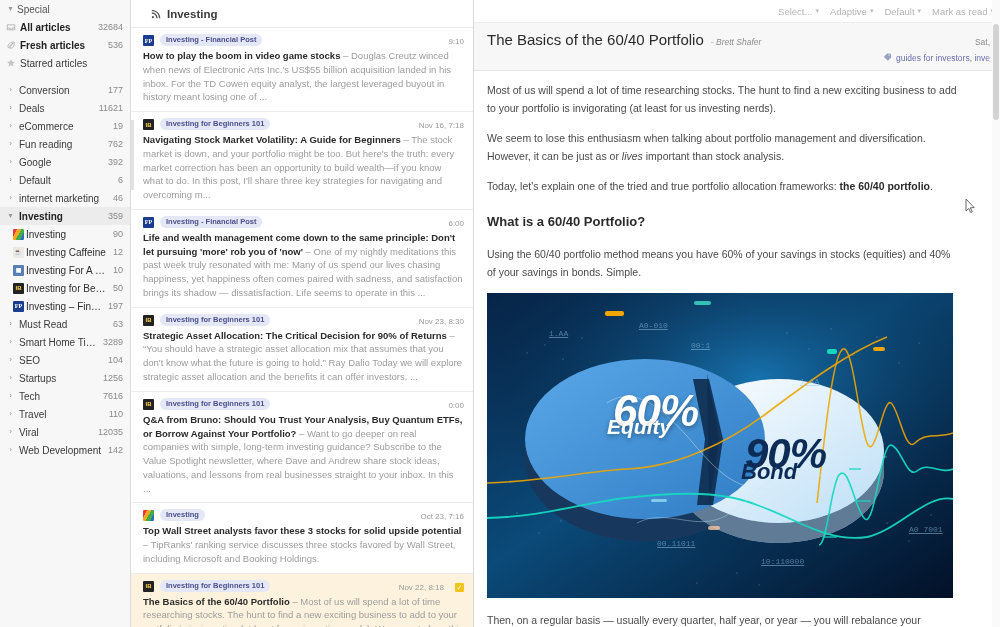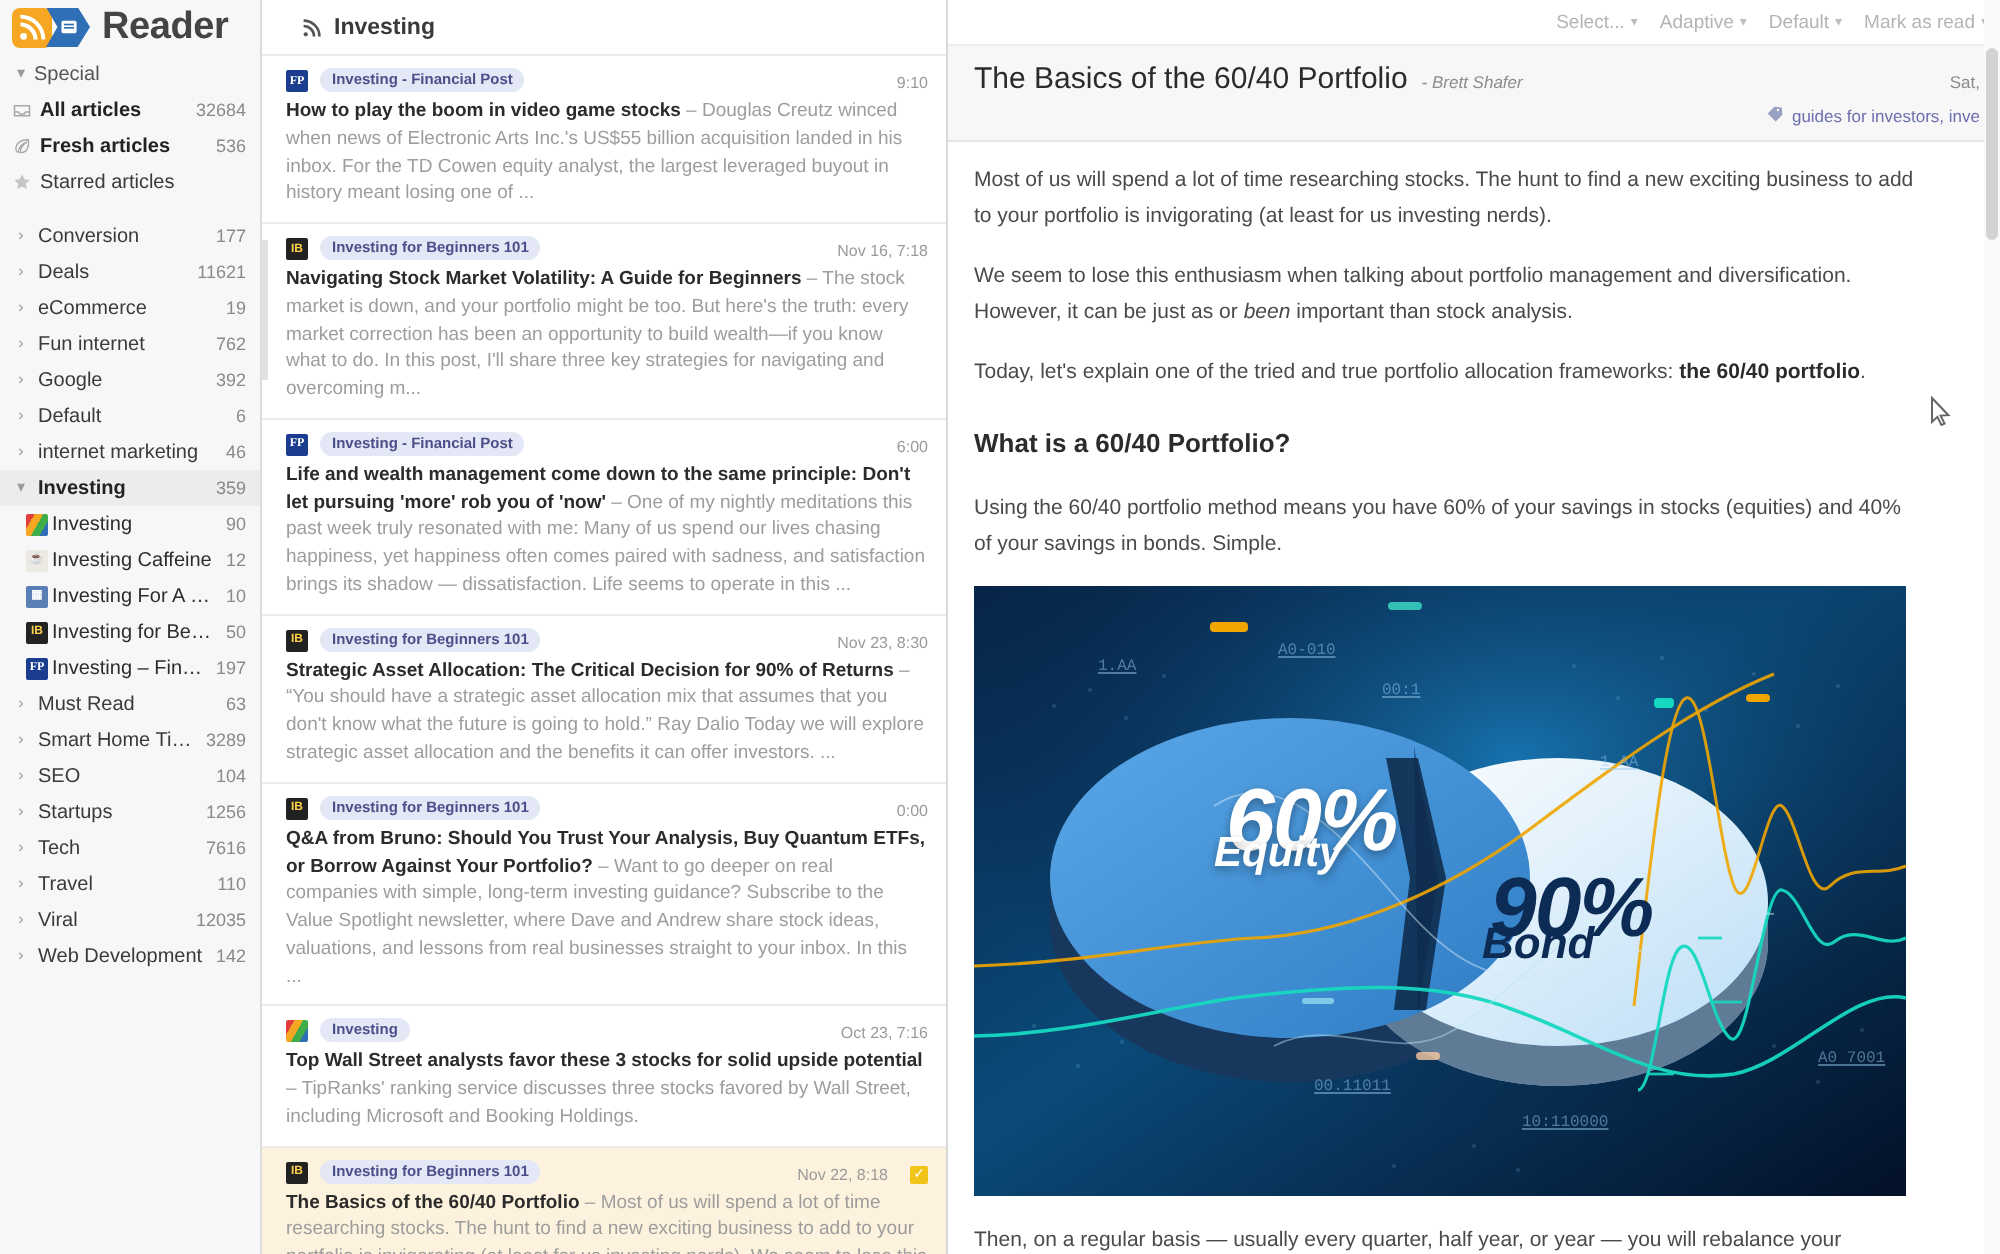--- a/index.html
+++ b/index.html
@@ -232,39 +232,20 @@
     position:absolute; left: 0px; top: 120px; width: 3px; height: 70px;
     background: #e2e2e2;
   }
 </style>
 </head>
 <body>
 
 <div class="app">
 
   <aside class="sidebar">
-    <div class="brand">
-      <div class="brand-logo">
-        <div class="logo-rss">
-          <svg width="14" height="14" viewBox="0 0 16 16">
-              <circle cx="3.2" cy="12.8" r="1.9" fill="#fff"></circle>
-              <path d="M1.4 7.2a7.4 7.4 0 0 1 7.4 7.4h2.4A9.8 9.8 0 0 0 1.4 4.8z" fill="#fff"></path>
-              <path d="M1.4 2.6A12 12 0 0 1 13.4 14.6h2.2A14.2 14.2 0 0 0 1.4 .4z" fill="#fff"></path>
-            </svg>
-        </div>
-        <div class="logo-arrow">
-          <svg width="11" height="11" viewBox="0 0 16 16">
-              <rect x="2.5" y="3.5" width="11" height="9" rx="1.2" fill="#fff"></rect>
-              <rect x="4.3" y="5.6" width="7.4" height="1.2" fill="#2f6fb5"></rect>
-              <rect x="4.3" y="8" width="7.4" height="1.2" fill="#2f6fb5"></rect>
-            </svg>
-        </div>
-      </div>
-      <span class="brand-title">Reader</span>
-    </div>
 
     <nav class="nav">
       <div class="nav-group-head">
         <span class="chev">▾</span>
         <span>Special</span>
       </div>
 
       <div class="nav-row bold">
         <span class="nav-ico">
           <svg width="10" height="10" viewBox="0 0 16 16">
@@ -308,21 +289,21 @@
         <span class="nav-label">Deals</span>
         <span class="nav-count">11621</span>
       </div>
       <div class="nav-row">
         <span class="chev">›</span>
         <span class="nav-label">eCommerce</span>
         <span class="nav-count">19</span>
       </div>
       <div class="nav-row">
         <span class="chev">›</span>
-        <span class="nav-label">Fun internet</span>
+        <span class="nav-label">Fun reading</span>
         <span class="nav-count">762</span>
       </div>
       <div class="nav-row">
         <span class="chev">›</span>
         <span class="nav-label">Google</span>
         <span class="nav-count">392</span>
       </div>
       <div class="nav-row">
         <span class="chev">›</span>
         <span class="nav-label">Default</span>
@@ -516,21 +497,21 @@
               <path d="M1.5 8.5l6-6 6.5.6.6 6.5-6 6z" fill="#9aa0c4"></path>
               <circle cx="10.6" cy="5.4" r="1.1" fill="#fff"></circle>
             </svg>
         </span>
         <span class="ah-tags">guides for investors, inve</span>
       </div>
     </div>
 
     <div class="article-body">
       <p id="p1">Most of us will spend a lot of time researching stocks. The hunt to find a new exciting business to add to your portfolio is invigorating (at least for us investing nerds).</p>
-      <p id="p2">We seem to lose this enthusiasm when talking about portfolio management and diversification. However, it can be just as or <i>been</i> important than stock analysis.</p>
+      <p id="p2">We seem to lose this enthusiasm when talking about portfolio management and diversification. However, it can be just as or <i>lives</i> important than stock analysis.</p>
       <p id="p3">Today, let's explain one of the tried and true portfolio allocation frameworks: <b>the 60/40 portfolio</b>.</p>
       <h2>What is a 60/40 Portfolio?</h2>
       <p>Using the 60/40 portfolio method means you have 60% of your savings in stocks (equities) and 40% of your savings in bonds. Simple.</p>
 
       <div class="hero">
         <svg viewBox="0 0 466 305" width="466" height="305">
           <defs>
             <linearGradient id="gEq" x1="0" y1="0" x2="1" y2="1">
               <stop offset="0%" stop-color="#5aa8e8"></stop>
                 <stop offset="100%" stop-color="#2f7cc4"></stop>

